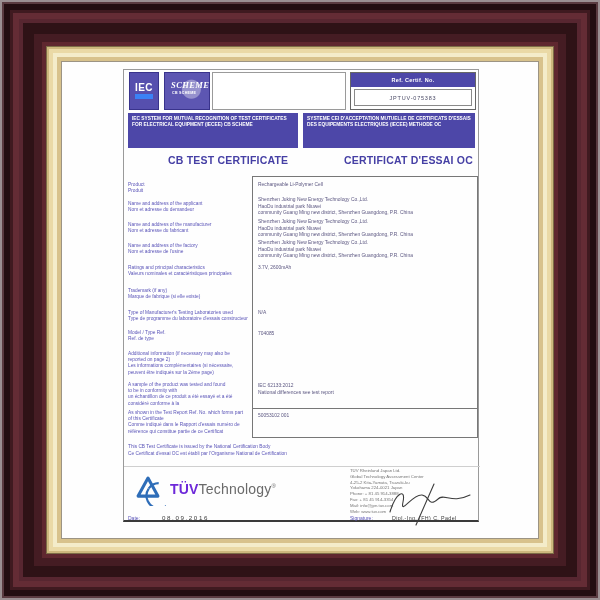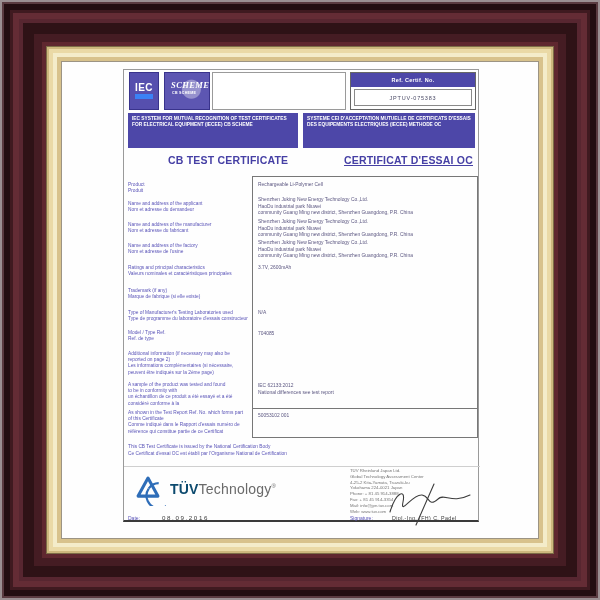--- a/index.html
+++ b/index.html
@@ -45,32 +45,32 @@
   .ref-val{position:absolute;left:3px;top:16px;right:3px;bottom:3px;border:1px solid #8a8a8a;
     font-size:5.5px;color:#4a4a66;text-align:center;line-height:16px;letter-spacing:.8px;background:#fff;}
   
   .band{top:43px;height:35px;background:#4d47a8;color:#fff;font-size:4.8px;font-weight:bold;
     line-height:1.35;padding:3px 4px;box-sizing:border-box;}
   .band-en{left:4px;width:170px;}
   .band-fr{left:179px;width:172px;}
   
   .title{top:84px;font-size:10.5px;font-weight:bold;color:#4640a5;letter-spacing:.2px;}
   .title-en{left:16px;margin-left:28px;}
-  .title-fr{right:5px;text-decoration:underline;}
+  .title-fr{right:5px;}
   
   .vbox{left:128px;top:106px;width:226px;height:262px;border:1px solid #777;box-sizing:border-box;}
   .vdiv{left:128px;top:338px;width:226px;height:1px;background:#777;}
   .flabel{left:4px;width:122px;font-size:4.8px;line-height:1.3;color:#5a54b8;}
   .fvalue{left:134px;width:216px;font-size:4.9px;line-height:1.35;color:#5b5680;}
   
   .statement{left:4px;top:374px;width:300px;font-size:4.8px;line-height:1.45;color:#5a54b8;}
   .hr1{left:0;top:396px;width:356px;height:1px;background:#cfcfcf;}
   .tuv-logo{left:6px;top:400px;width:36px;height:36px;}
   .brand{left:46px;top:411px;font-size:14px;color:#6a6a6a;letter-spacing:.2px;}
-  .brand b{color:#0c4a6e;}
+  .brand b{color:#6d28d9;}
   .brand sup{font-size:6px;}
   .addr{left:226px;top:398px;width:126px;font-size:4.3px;line-height:1.35;color:#757575;}
   
   .flab{top:445px;font-size:5px;color:#5a54b8;}
   .date-label{left:4px;}
   .date-value{left:38px;top:444px;font-size:6.2px;color:#3a3a3a;letter-spacing:1.6px;}
   .sig-label{left:226px;}
   .signatory{left:268px;top:445px;font-size:5.3px;color:#3a3a3a;letter-spacing:.4px;}
   .sig-svg{left:258px;top:412px;width:96px;height:44px;}
 </style>

